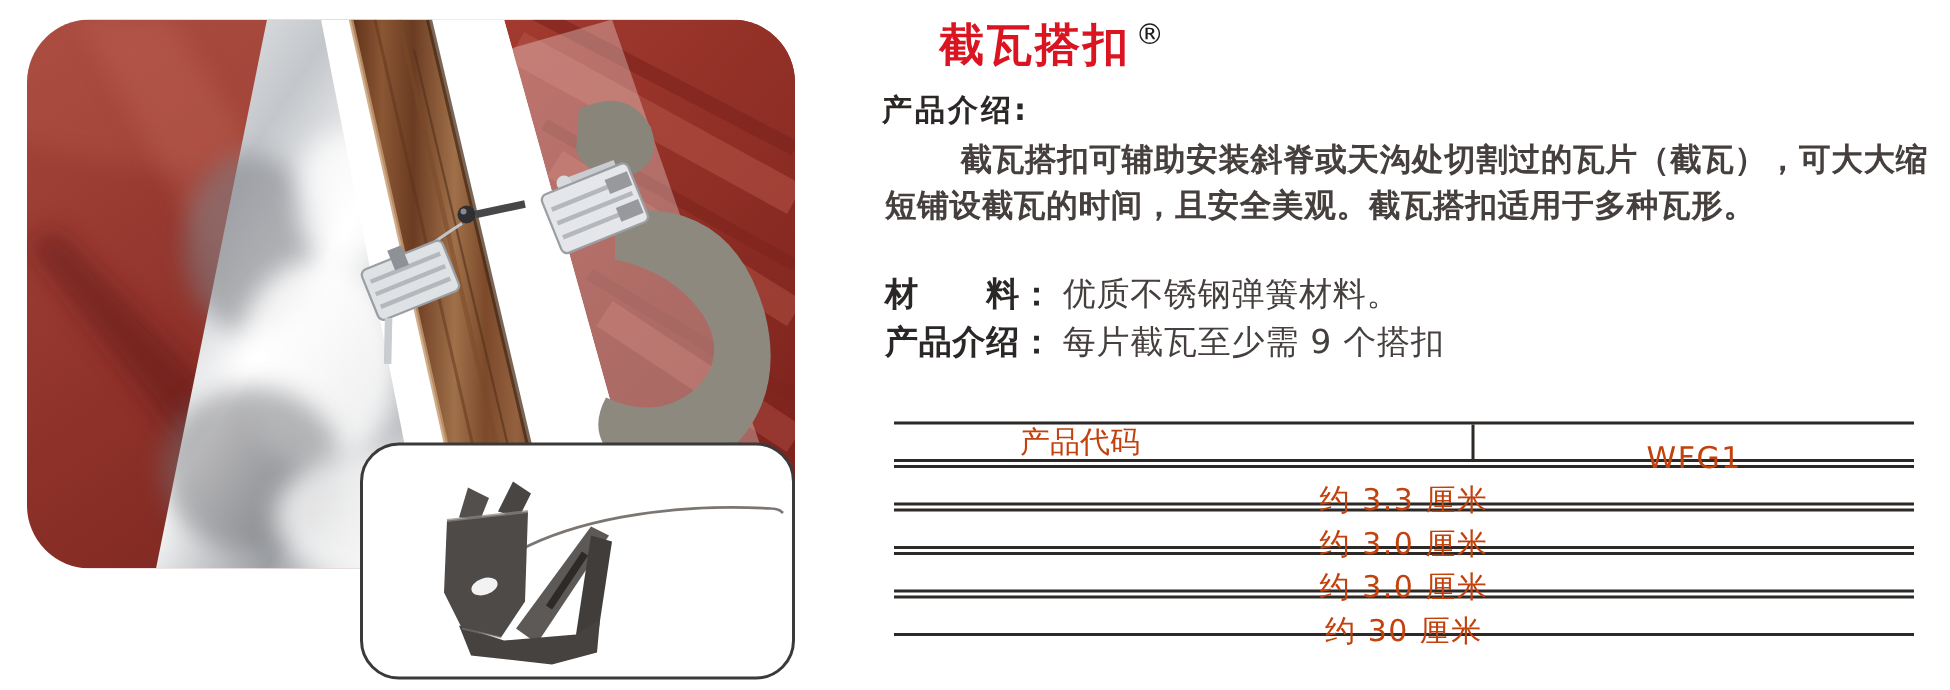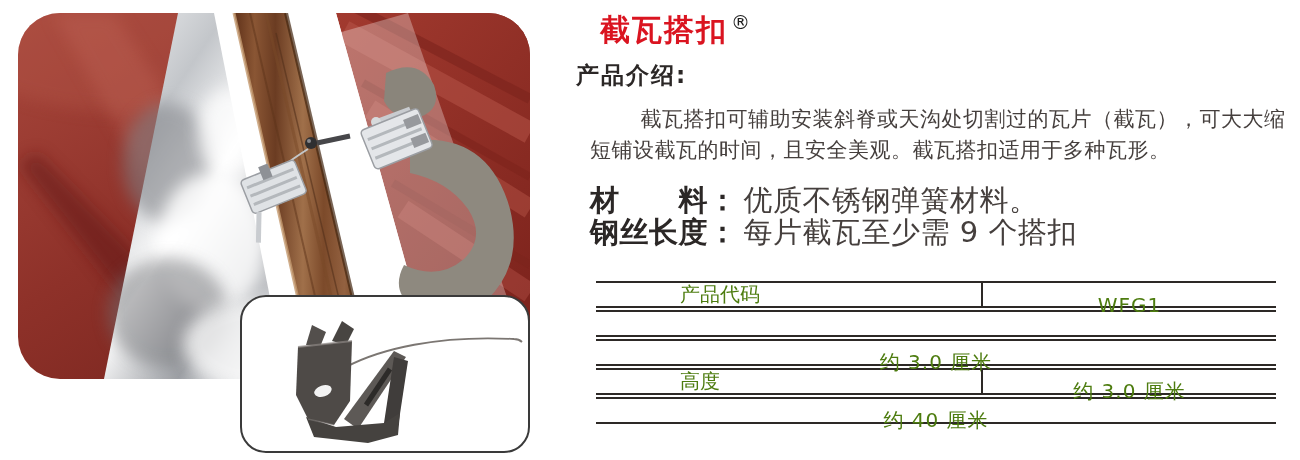--- a/index.html
+++ b/index.html
@@ -14,54 +14,54 @@
     border-radius:42px;overflow:hidden;z-index:1;
   }
   .photo svg{display:block;width:100%;height:100%;}
   .inset{
     position:absolute;left:240px;top:295px;width:290px;height:158px;
     background:#ffffff;border:2px solid #3a3a3a;border-radius:26px;
     z-index:3;overflow:hidden;box-sizing:border-box;
   }
   .inset svg{display:block;width:100%;height:100%;}
   
-  .title-row{position:absolute;left:600px;top:10px;white-space:nowrap;}
+  .title-row{position:absolute;left:626px;top:10px;white-space:nowrap;}
   .product-title{
     font-size:30px;font-weight:700;color:var(--title-red,#da1420);
     letter-spacing:2px;
   }
   .reg-mark{
     font-size:19px;color:#1c1c1c;font-weight:400;
     position:relative;top:-11px;margin-left:3px;
   }
   .section-heading{
-    position:absolute;left:576px;top:60px;
-    font-size:23px;font-weight:700;color:var(--heading-text,#2b2726);
+    position:absolute;left:588px;top:60px;
+    font-size:20px;font-weight:700;color:var(--heading-text,#2b2726);
     letter-spacing:2px;
   }
   .para{
-    position:absolute;left:590px;top:104px;width:700px;
+    position:absolute;left:590px;top:91px;width:700px;
     font-size:21px;line-height:31px;color:var(--body-text,#453f3d);
-    text-indent:2.4em;letter-spacing:.5px;margin:0;
+    text-indent:2.4em;letter-spacing:.5px;margin:0;font-weight:bold;
   }
   .spec-line{
-    position:absolute;left:590px;font-size:29px;color:var(--body-text,#453f3d);
+    position:absolute;left:590px;font-size:22px;color:var(--body-text,#453f3d);
     letter-spacing:.5px;white-space:nowrap;
   }
   .spec-line .lbl{font-weight:700;color:var(--heading-text,#2b2726);margin-right:6px;}
   .spec-material{top:181px;}
   .spec-usage{top:213px;}
   
   .spec-table{position:absolute;left:596px;top:281px;width:680px;}
   .trow{
     display:flex;align-items:stretch;height:23px;
     border-top:2px solid var(--table-line,#2d2926);
     border-bottom:2px solid var(--table-line,#2d2926);
     margin-top:2px;
-    font-size:20px;color:#4d7c0f;
+    font-size:20px;color:#c2410c;
   }
   .trow:first-child{margin-top:0;}
   .tcell{display:flex;align-items:center;box-sizing:border-box;}
   .tlabel{
     width:387px;padding-left:84px;
     border-right:2px solid var(--table-line,#2d2926);
   }
   .tvalue{flex:1;justify-content:center;letter-spacing:1px;margin-top:20px;}
 </style>
 </head>
@@ -201,33 +201,33 @@
 
 <div class="section-heading">产品介绍:</div>
 
 <p class="para">截瓦搭扣可辅助安装斜脊或天沟处切割过的瓦片（截瓦），可大大缩短铺设截瓦的时间，且安全美观。截瓦搭扣适用于多种瓦形。</p>
 
 <div class="spec-line spec-material">
   <span class="lbl">材　　料：</span><span>优质不锈钢弹簧材料。</span>
 </div>
 
 <div class="spec-line spec-usage">
-  <span class="lbl">钢丝长度：</span><span>每片截瓦至少需 9 个搭扣</span>
+  <span class="lbl">产品介绍：</span><span>每片截瓦至少需 9 个搭扣</span>
 </div>
 
 <div class="spec-table">
   <div class="trow">
     <div class="tcell tlabel">产品代码</div>
     <div class="tcell tvalue">WFG1</div>
   </div>
   <div class="trow">
+    <div class="tcell tvalue">约 3.3 厘米</div>
   </div>
   <div class="trow">
     <div class="tcell tvalue">约 3.0 厘米</div>
   </div>
   <div class="trow">
-    <div class="tcell tlabel">高度</div>
     <div class="tcell tvalue">约 3.0 厘米</div>
   </div>
   <div class="trow">
-    <div class="tcell tvalue">约 40 厘米</div>
+    <div class="tcell tvalue">约 30 厘米</div>
   </div>
 </div>
 
 </body></html>

